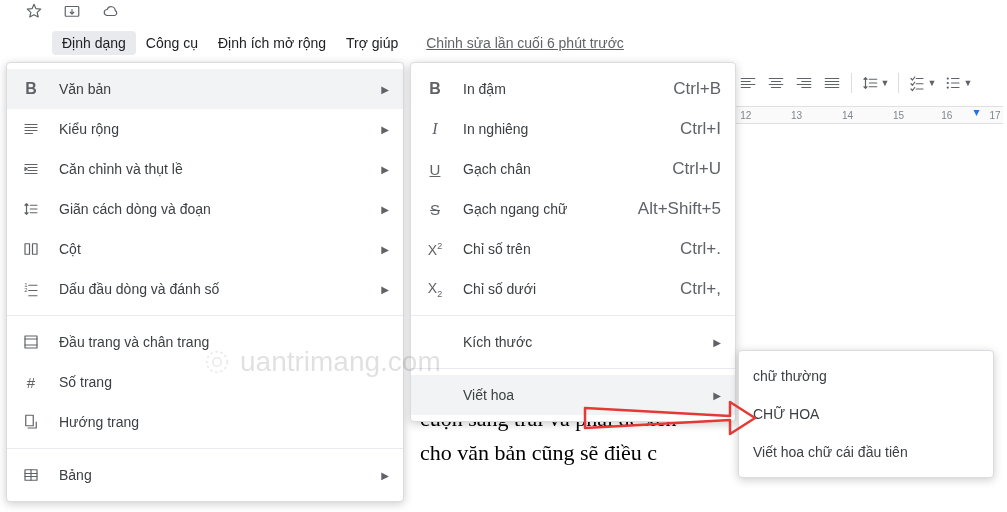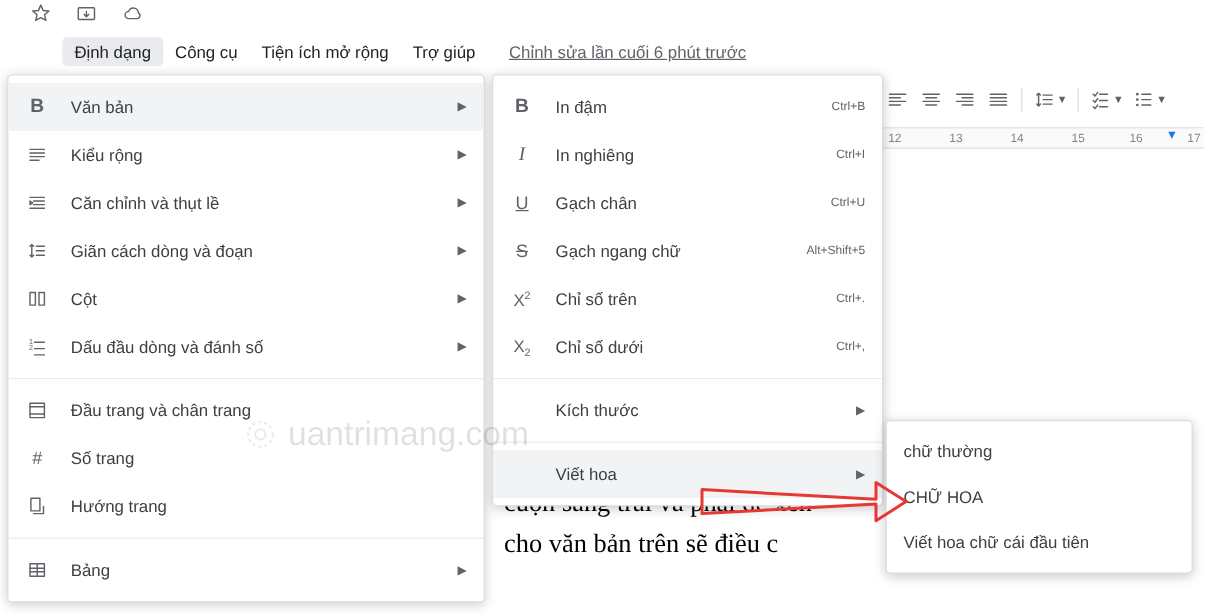--- a/index.html
+++ b/index.html
@@ -85,21 +85,21 @@
     height: 40px;
     padding: 0 14px;
     cursor: pointer;
     position: relative;
     color: #3c4043;
   }
   .mitem.highlight { background: #f1f3f4; }
   .mitem .mico { width: 20px; height: 20px; display:flex; align-items:center; justify-content:center; margin-right: 18px; color:#5f6368;}
   .mitem .mlabel { flex: 1; }
   .mitem .arrow { color: #5f6368; font-size: 10px; margin-left: 10px; }
-  .mitem .shortcut { color: #5f6368; font-size: 10px; margin-left: 10px; }
+  .mitem .shortcut { color: #5f6368; font-size: 17px; margin-left: 10px; }
   .msep { height:1px; background:#e8eaed; margin: 6px 0; }
   .doc {
     position: absolute;
     left: 420px; top: 250px; right: 10px;
     font-family: "Times New Roman", serif;
     font-size: 22px;
     line-height: 1.55;
     color: #000;
     z-index: 0;
   }
@@ -136,21 +136,21 @@
         <path class="ico-stroke" d="M12 10v6m0 0l-2.5-2.5M12 16l2.5-2.5"></path>
       </svg></span>
   <span><svg width="20" height="18" viewBox="0 0 24 24">
         <path class="ico-stroke" d="M7 18a4 4 0 010-8 5.5 5.5 0 0110.7 1.5A3.5 3.5 0 0117 18H7z"></path>
       </svg></span>
 </div>
 
 <div class="menubar">
   <div class="menubar-item selected">Định dạng</div>
   <div class="menubar-item">Công cụ</div>
-  <div class="menubar-item">Tiện ích mở rộng</div>
+  <div class="menubar-item">Định ích mở rộng</div>
   <div class="menubar-item">Trợ giúp</div>
   <a class="last-edit">Chỉnh sửa lần cuối 6 phút trước</a>
 </div>
 
 <div class="toolbar">
   <div class="tbtn">
       <svg width="18" height="18" viewBox="0 0 24 24">
         <path class="ico-stroke" d="M3 6h18M3 10h12M3 14h18M3 18h12"></path>
       </svg>
     </div>
@@ -202,21 +202,21 @@
   <span class="tick" style="left:79%">16</span>
   <span class="marker" style="left:89%">▾</span>
   <span class="tick" style="left:97%">17</span>
 </div>
 
 <div class="doc">
   <div><span class="hdr">Docs</span></div>
   <div>gọi là định dạng</div>
   <div style="margin-top:26px">ích thước màn hình. Đông th</div>
   <div>cuộn sang trái và phải để xen</div>
-  <div>cho văn bản trên sẽ điều c</div>
+  <div>cho văn bản cũng sẽ điều c</div>
 </div>
 
 <div class="menu menu1" style="z-index:20">
   <div class="mitem highlight">
     <span class="mico">
         <b style="font-size:16px">B</b>
       </span>
     <span class="mlabel">Văn bản</span>
     <span class="arrow">▶</span>
   </div>

